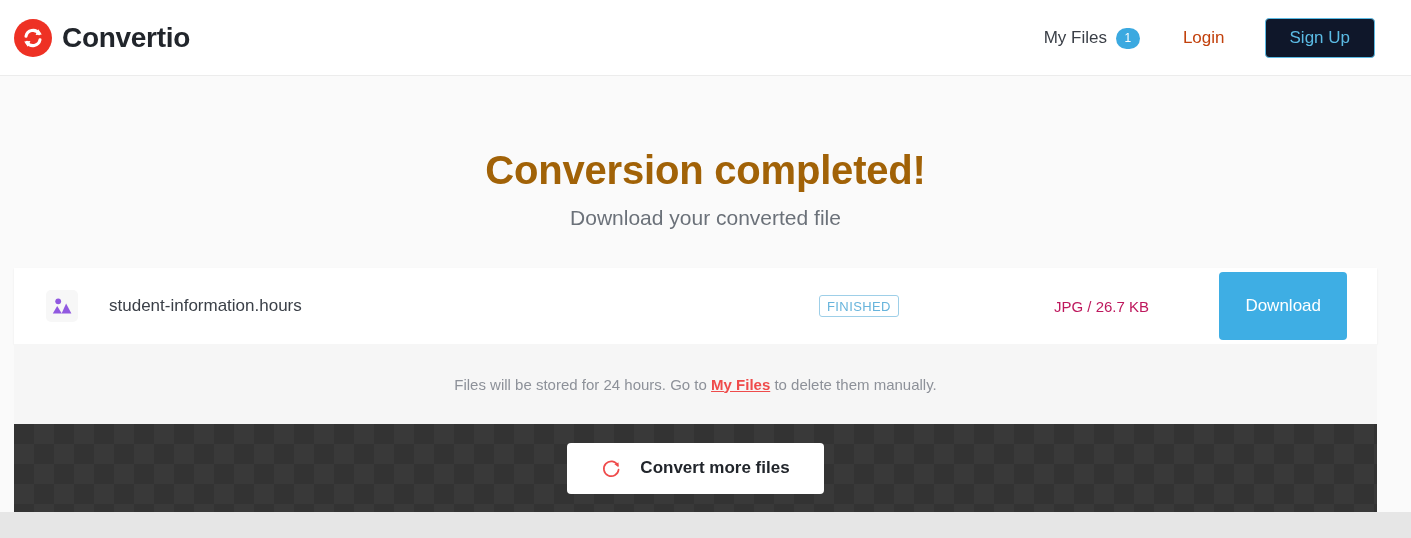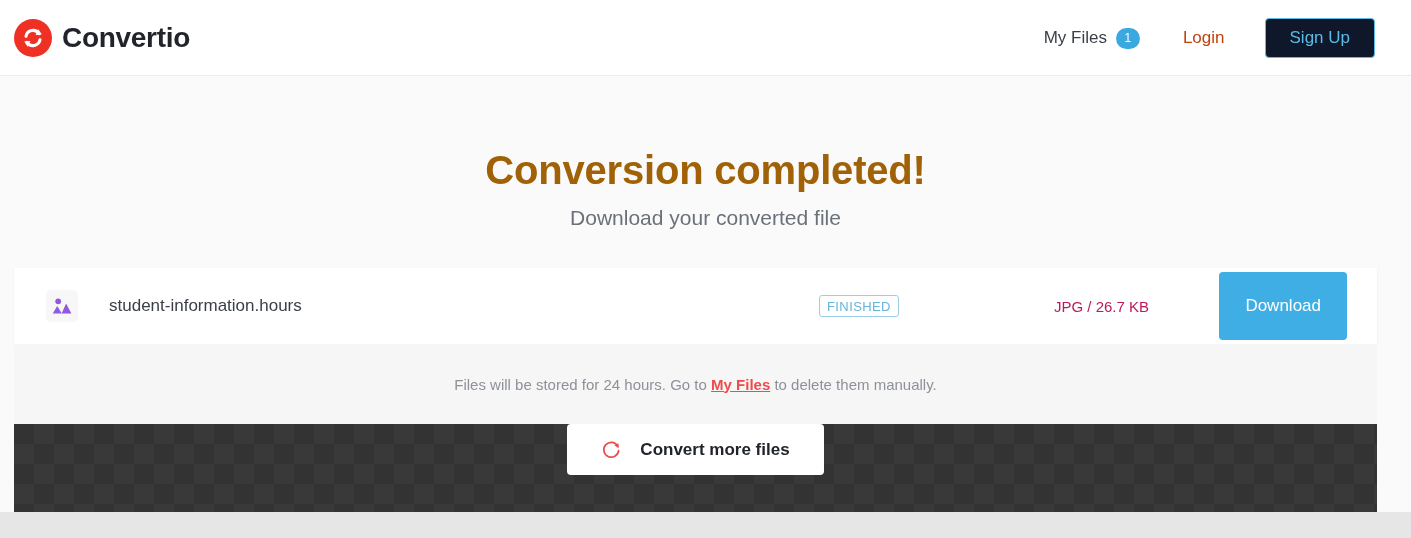--- a/index.html
+++ b/index.html
@@ -132,21 +132,21 @@
   
   .dark {
     position: absolute; left: 14px; top: 424px;
     width: 1363px; height: 88px;
     background-color: #333333;
     background-image:
       linear-gradient(45deg, #393939 25%, transparent 25%, transparent 75%, #393939 75%, #393939),
       linear-gradient(45deg, #393939 25%, transparent 25%, transparent 75%, #393939 75%, #393939);
     background-size: 40px 40px;
     background-position: 0 0, 20px 20px;
-    display: flex; align-items: flex-start; justify-content: center;
+    display: flex; align-items: center; justify-content: center;
   }
   .convert-more {
     background: #ffffff; border: none; border-radius: 4px;
     padding: 15px 34px; cursor: pointer;
     display: flex; align-items: center;
     font-family: "Liberation Sans", sans-serif;
   }
   .convert-more .refresh { margin-right: 18px; display: flex; flex: none; }
   .convert-more-label { font-size: 17px; font-weight: bold; color: #21252b; }
 

